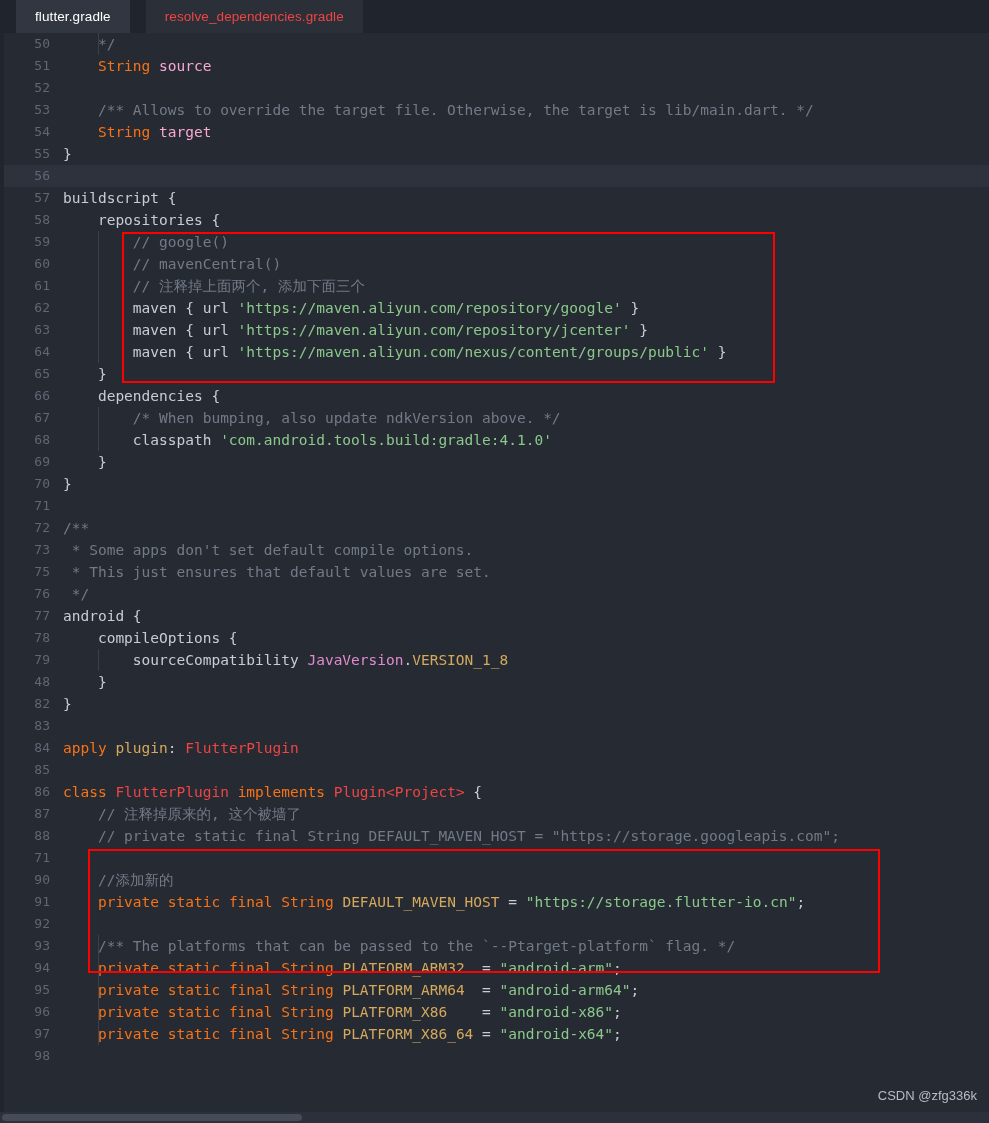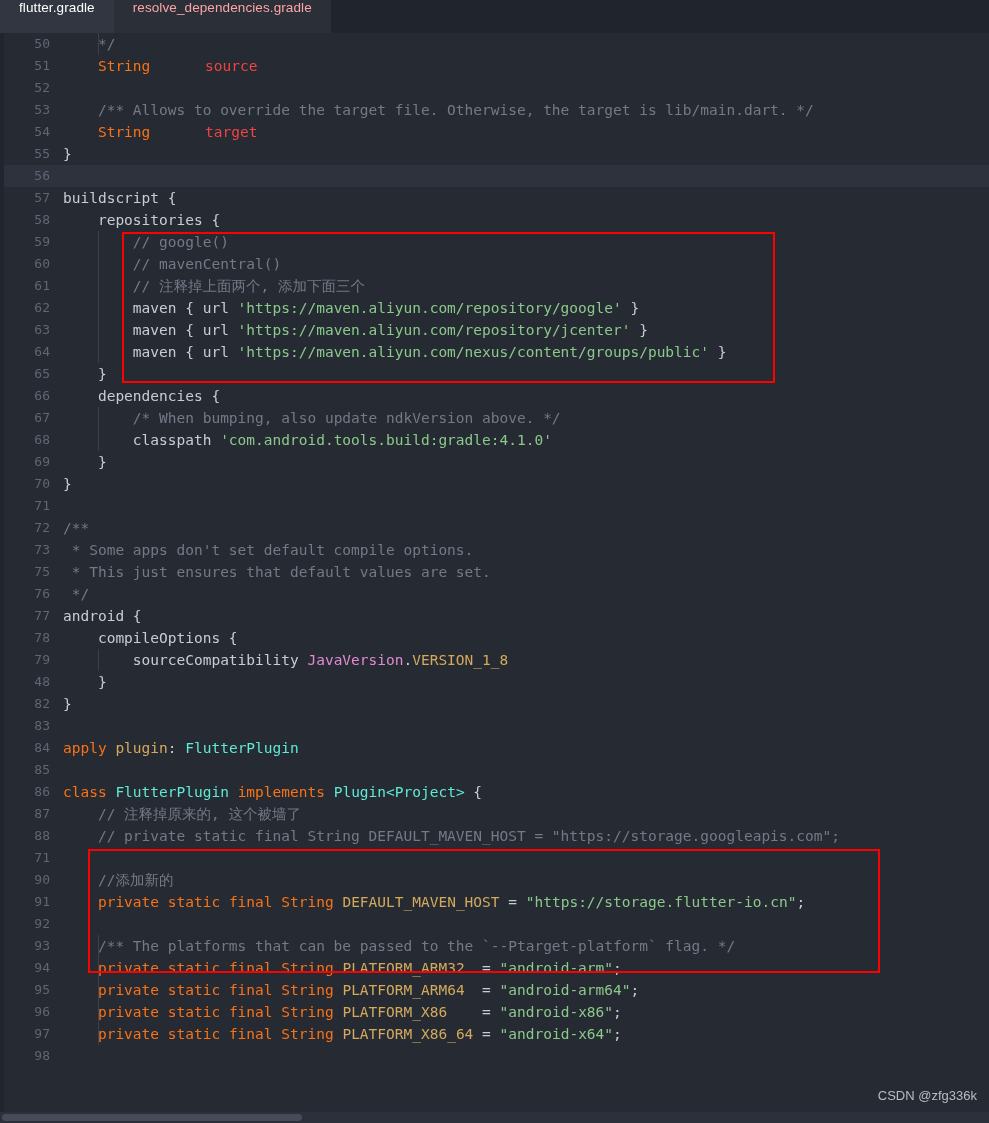--- a/index.html
+++ b/index.html
@@ -28,35 +28,36 @@
     height: 33px;
     min-height: 33px;
     background: #20242c;
     display: flex;
     align-items: stretch;
     position: relative;
     z-index: 3;
   }
   .tab {
     display: flex;
-    align-items: flex-start;
+    align-items: center;
     padding: 0 19px;
     font-family: "Liberation Sans", sans-serif;
     font-size: 13.5px;
     letter-spacing: 0.1px;
     white-space: nowrap;
     cursor: default;
+    margin-left: 16px;
   }
   .tab.active {
     background: #313640;
     color: #ffffff;
   }
   .tab.inactive {
     background: #2b2f38;
-    color: #fca5a5;
+    color: #ef4444;
   }
 
   
   .editor-body {
     position: relative;
     flex: 1;
     background: #262a33;
     overflow: hidden;
   }
 
@@ -111,24 +112,24 @@
     width: 1px;
     height: 22px;
     background: #3b404b;
   }
 
   
   .t-plain   { color: #c8ccd4; }
   .t-comment { color: #727a87; }
   .t-kw      { color: #f97316; }
   .t-type    { color: #e18ad0; text-align: right; }
-  .t-var     { color: #ef4444; margin-left: 46px; }
+  .t-var     { color: #f9a8d4; }
   .t-str     { color: #8bc98b; }
   .t-field   { color: #d4a95c; }
-  .t-plugin  { color: #5eead4; }
+  .t-plugin  { color: #ef4444; }
 
   
   .anno-box {
     position: absolute;
     border: 2px solid #ff0000;
     pointer-events: none;
     z-index: 5;
     box-sizing: border-box;
   }
 

